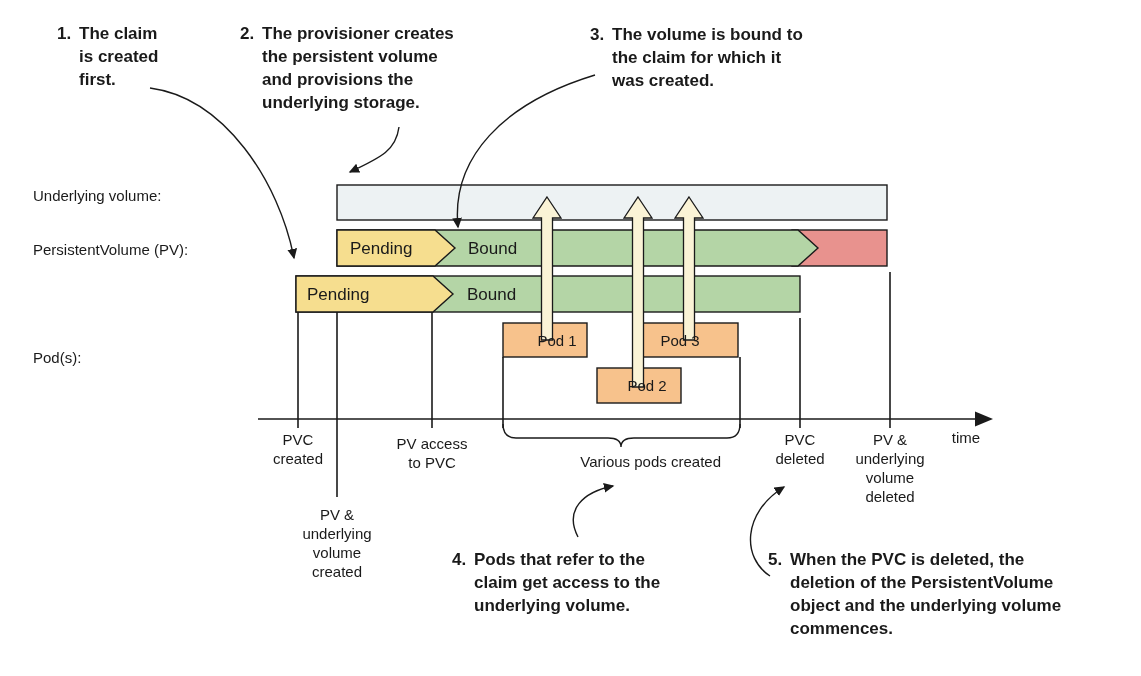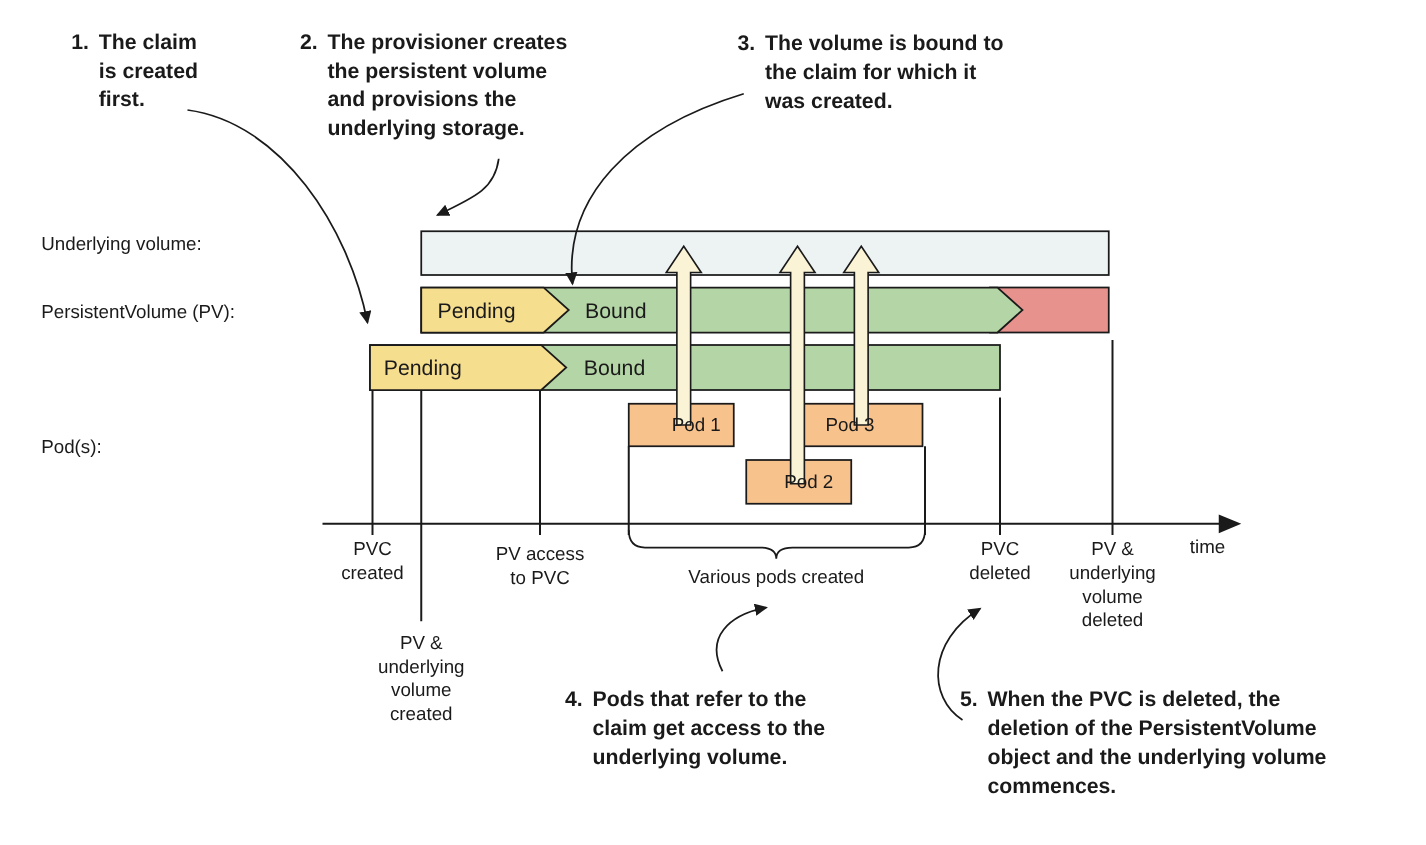--- a/index.html
+++ b/index.html
@@ -82,21 +82,21 @@
   <div class="podlbl" style="left:638px;top:323px;width:84px;height:34px;">Pod 3</div>
 
   <div class="ticklbl" style="left:238px;top:430px;width:120px;">PVC
 created</div>
   <div class="ticklbl" style="left:277px;top:505px;width:120px;">PV &amp;
 underlying
 volume
 created</div>
   <div class="ticklbl" style="left:372px;top:434px;width:120px;">PV access
 to PVC</div>
-  <div class="ticklbl" style="left:521px;top:452px;width:200px;">Various pods created</div>
+  <div class="ticklbl" style="left:521px;top:452px;width:200px;text-align:right;">Various pods created</div>
   <div class="ticklbl" style="left:740px;top:430px;width:120px;">PVC
 deleted</div>
   <div class="ticklbl" style="left:830px;top:430px;width:120px;">PV &amp;
 underlying
 volume
 deleted</div>
   <div class="ticklbl" style="left:936px;top:428px;width:60px;">time</div>
 
   <div class="anno" style="left:57px;top:22px;">
     <span class="num">1.</span>

